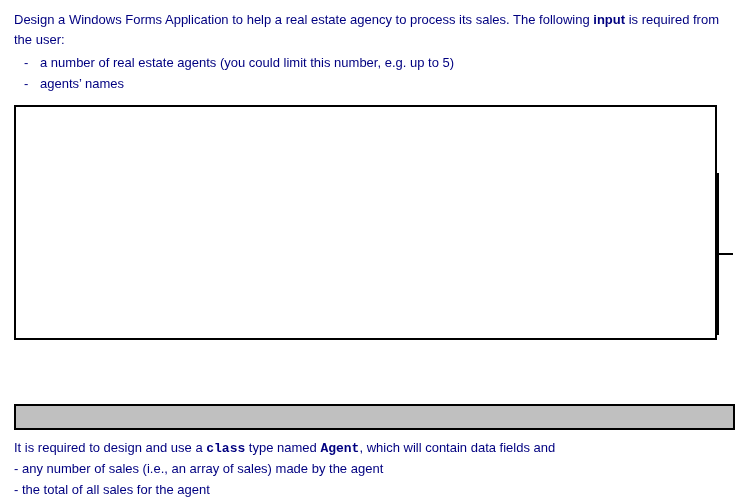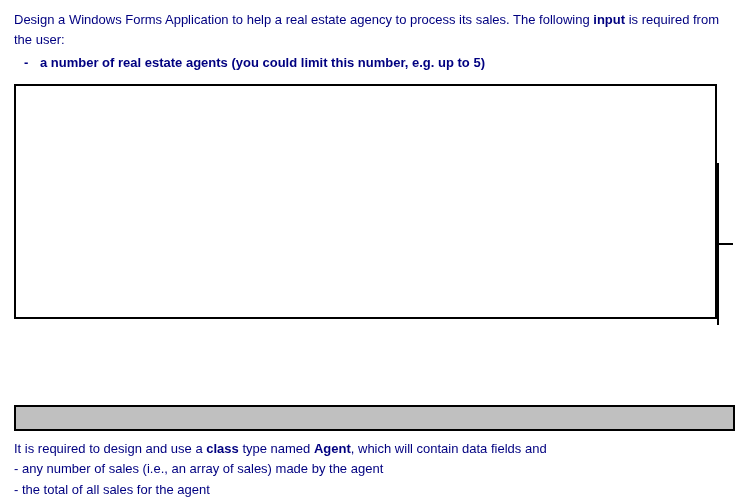--- a/index.html
+++ b/index.html
@@ -36,21 +36,20 @@
     .bullet-list {
       list-style: none;
       margin-top: 4px;
       padding-left: 10px;
       color: #000080;
     }
     .bullet-list li {
       position: relative;
       padding-left: 16px;
       line-height: 1.6;
-      font-weight: bold;
     }
     .bullet-list li::before {
       content: '-';
       position: absolute;
       left: 0;
     }
     .middle-box-wrapper {
       display: flex;
       flex-direction: row;
       flex: 1;
@@ -92,32 +91,34 @@
       height: 26px;
       margin-top: 0;
     }
     .bottom-section {
       padding: 8px 0 0 0;
       color: #000080;
       line-height: 1.6;
     }
     .bottom-section .bold {
       font-weight: bold;
+      font-family: Liberation Mono, monospace;
     }
   </style>
 </head>
 <body>
 
 <div class="page-container">
   <div class="top-section">
     <div class="top-text">
       <span>Design a Windows Forms Application to help a real estate agency to process its sales. The following </span><span class="bold">input</span><span> is required from the user:</span>
     </div>
     <ul class="bullet-list">
       <li><span>a number of real estate agents (you could limit this number, e.g. up to 5)</span></li>
+      <li><span>agents’ names</span></li>
     </ul>
   </div>
 
   <div class="middle-box-wrapper">
     <div class="main-box">
     </div>
     <div class="right-connector">
       <div class="connector-line-top"></div>
       <div class="connector-line-middle"></div>
       <div class="connector-line-bottom"></div>

